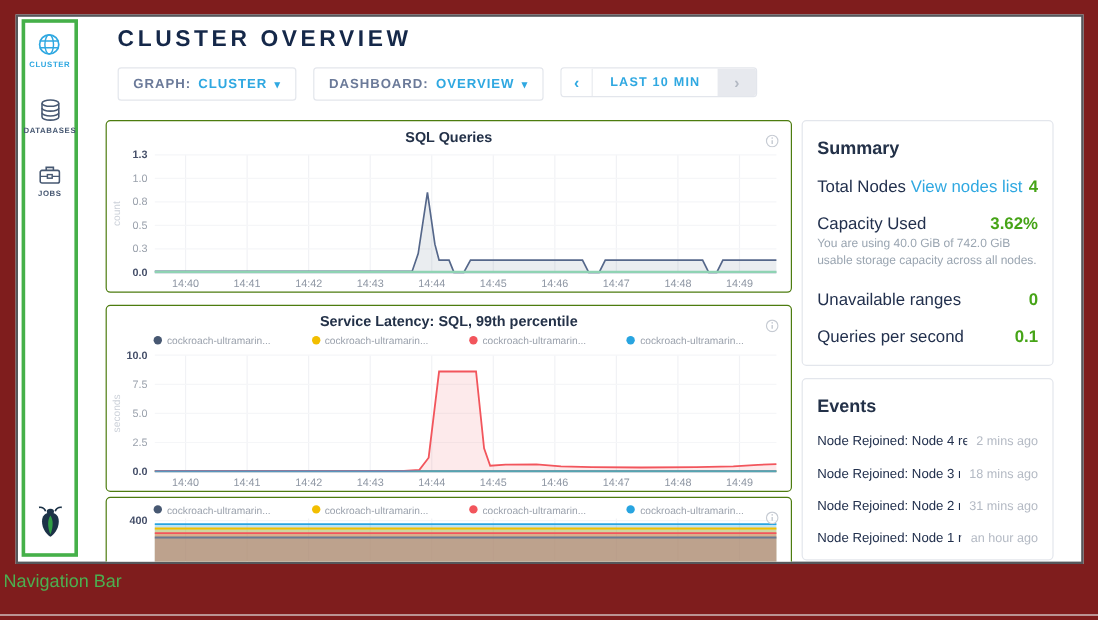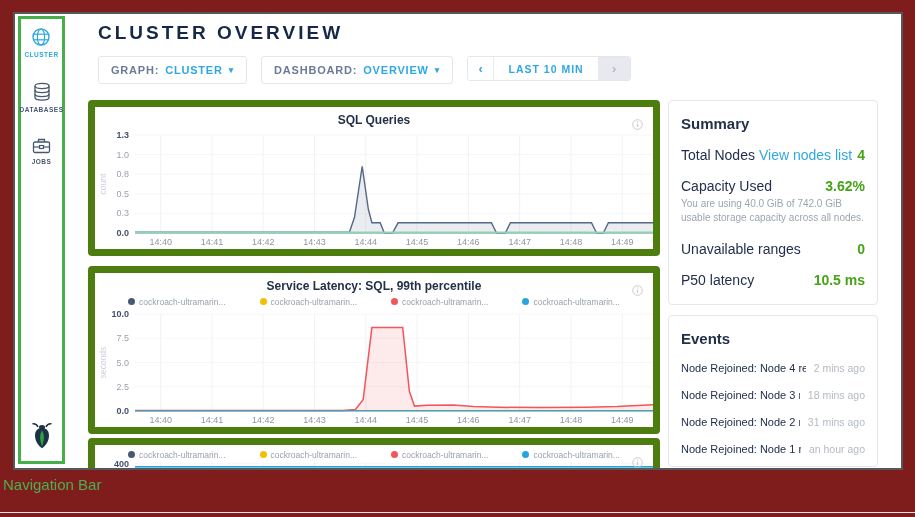--- a/index.html
+++ b/index.html
@@ -34,21 +34,21 @@
   .caret { color:#2fa8e1; font-size:9px; }
   .timesel { height:25px; border:1px solid #e3e6ec; border-radius:3px; display:flex; overflow:hidden; background:#fff; }
   .ts-prev { width:26px; border:none; border-right:1px solid #e9ebef; background:#fff; color:#2fa8e1;
              font-size:13px; font-weight:bold; cursor:pointer; }
   .ts-label { width:104px; display:flex; align-items:center; justify-content:center;
               font-size:10.5px; font-weight:bold; letter-spacing:1px; color:#2fa8e1; cursor:pointer; }
   .ts-next { width:32px; border:none; background:#e7e9ee; color:#b3b9c3; font-size:13px; font-weight:bold; cursor:default; }
 
   
   .charts-col { position:absolute; left:21px; top:86px; width:572px; }
-  .chart-panel { position:relative; border:7px solid #4d7c0f; border-radius:4px; background:#fff; padding-top:6px; }
+  .chart-panel { position:relative; border:1px solid #4d7c0f; border-radius:4px; background:#fff; padding-top:6px; }
   .chart-panel + .chart-panel { margin-top:10px; }
   .chart-title { text-align:center; font-size:12px; font-weight:bold; color:#233148; height:16px; }
   .info { position:absolute; right:10px; top:9px; width:11px; height:11px; cursor:pointer; }
   .chart-legend { display:flex; justify-content:center; gap:34px; height:13px; align-items:center; }
   .leg-item { display:flex; align-items:center; gap:4px; font-size:8.5px; color:#9aa1ac; }
   .leg-item .dot { width:7px; height:7px; border-radius:50%; display:inline-block; }
   .chart-plot { width:100%; }
   #p-sql .chart-plot { height:120px; }
   #p-lat .chart-plot { height:119px; }
   #p-rep { margin-top:4px; padding-top:4px; height:140px; }
@@ -299,20 +299,24 @@
           <div class="srow">
             <span class="slabel">Capacity Used</span>
             <span class="sval">3.62%</span>
           </div>
           <div class="snote">You are using 40.0 GiB of 742.0 GiB usable storage capacity across all nodes.</div>
           <div class="srow" style="margin-top:17px">
             <span class="slabel">Unavailable ranges</span>
             <span class="sval">0</span>
           </div>
           <div class="srow">
+            <span class="slabel">Queries per second</span>
+            <span class="sval">0.1</span>
+          </div>
+          <div class="srow">
             <span class="slabel">P50 latency</span>
             <span class="sval">10.5 ms</span>
           </div>
 
         </div>
 
         <div class="panel events">
           <div class="panel-title">Events</div>
           <div class="erow">
             <span class="etext">Node Rejoined: Node 4 rej...</span>

